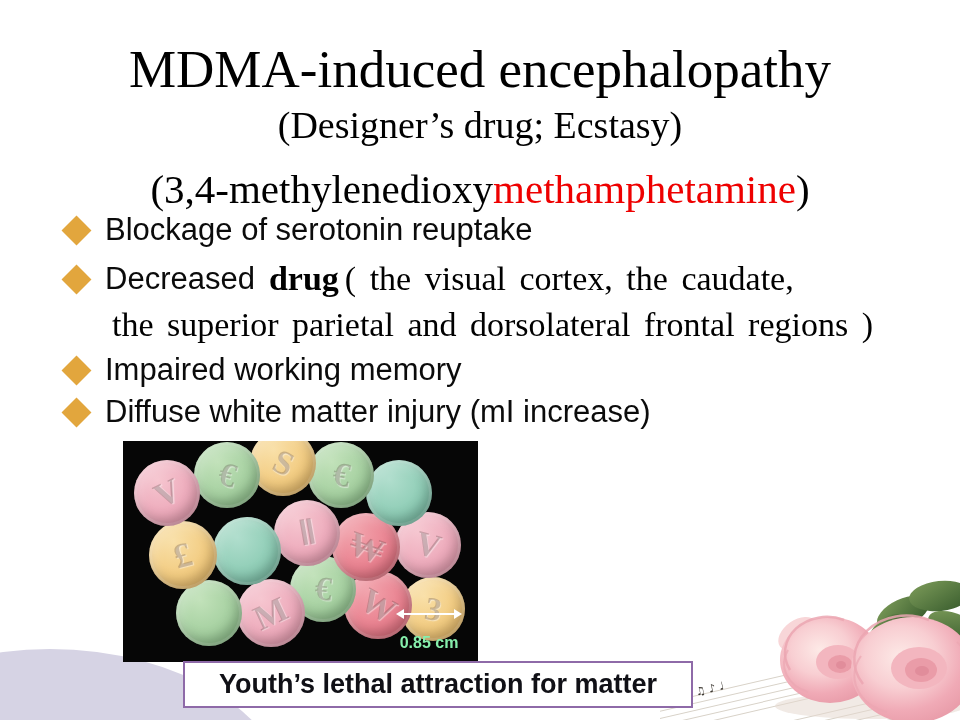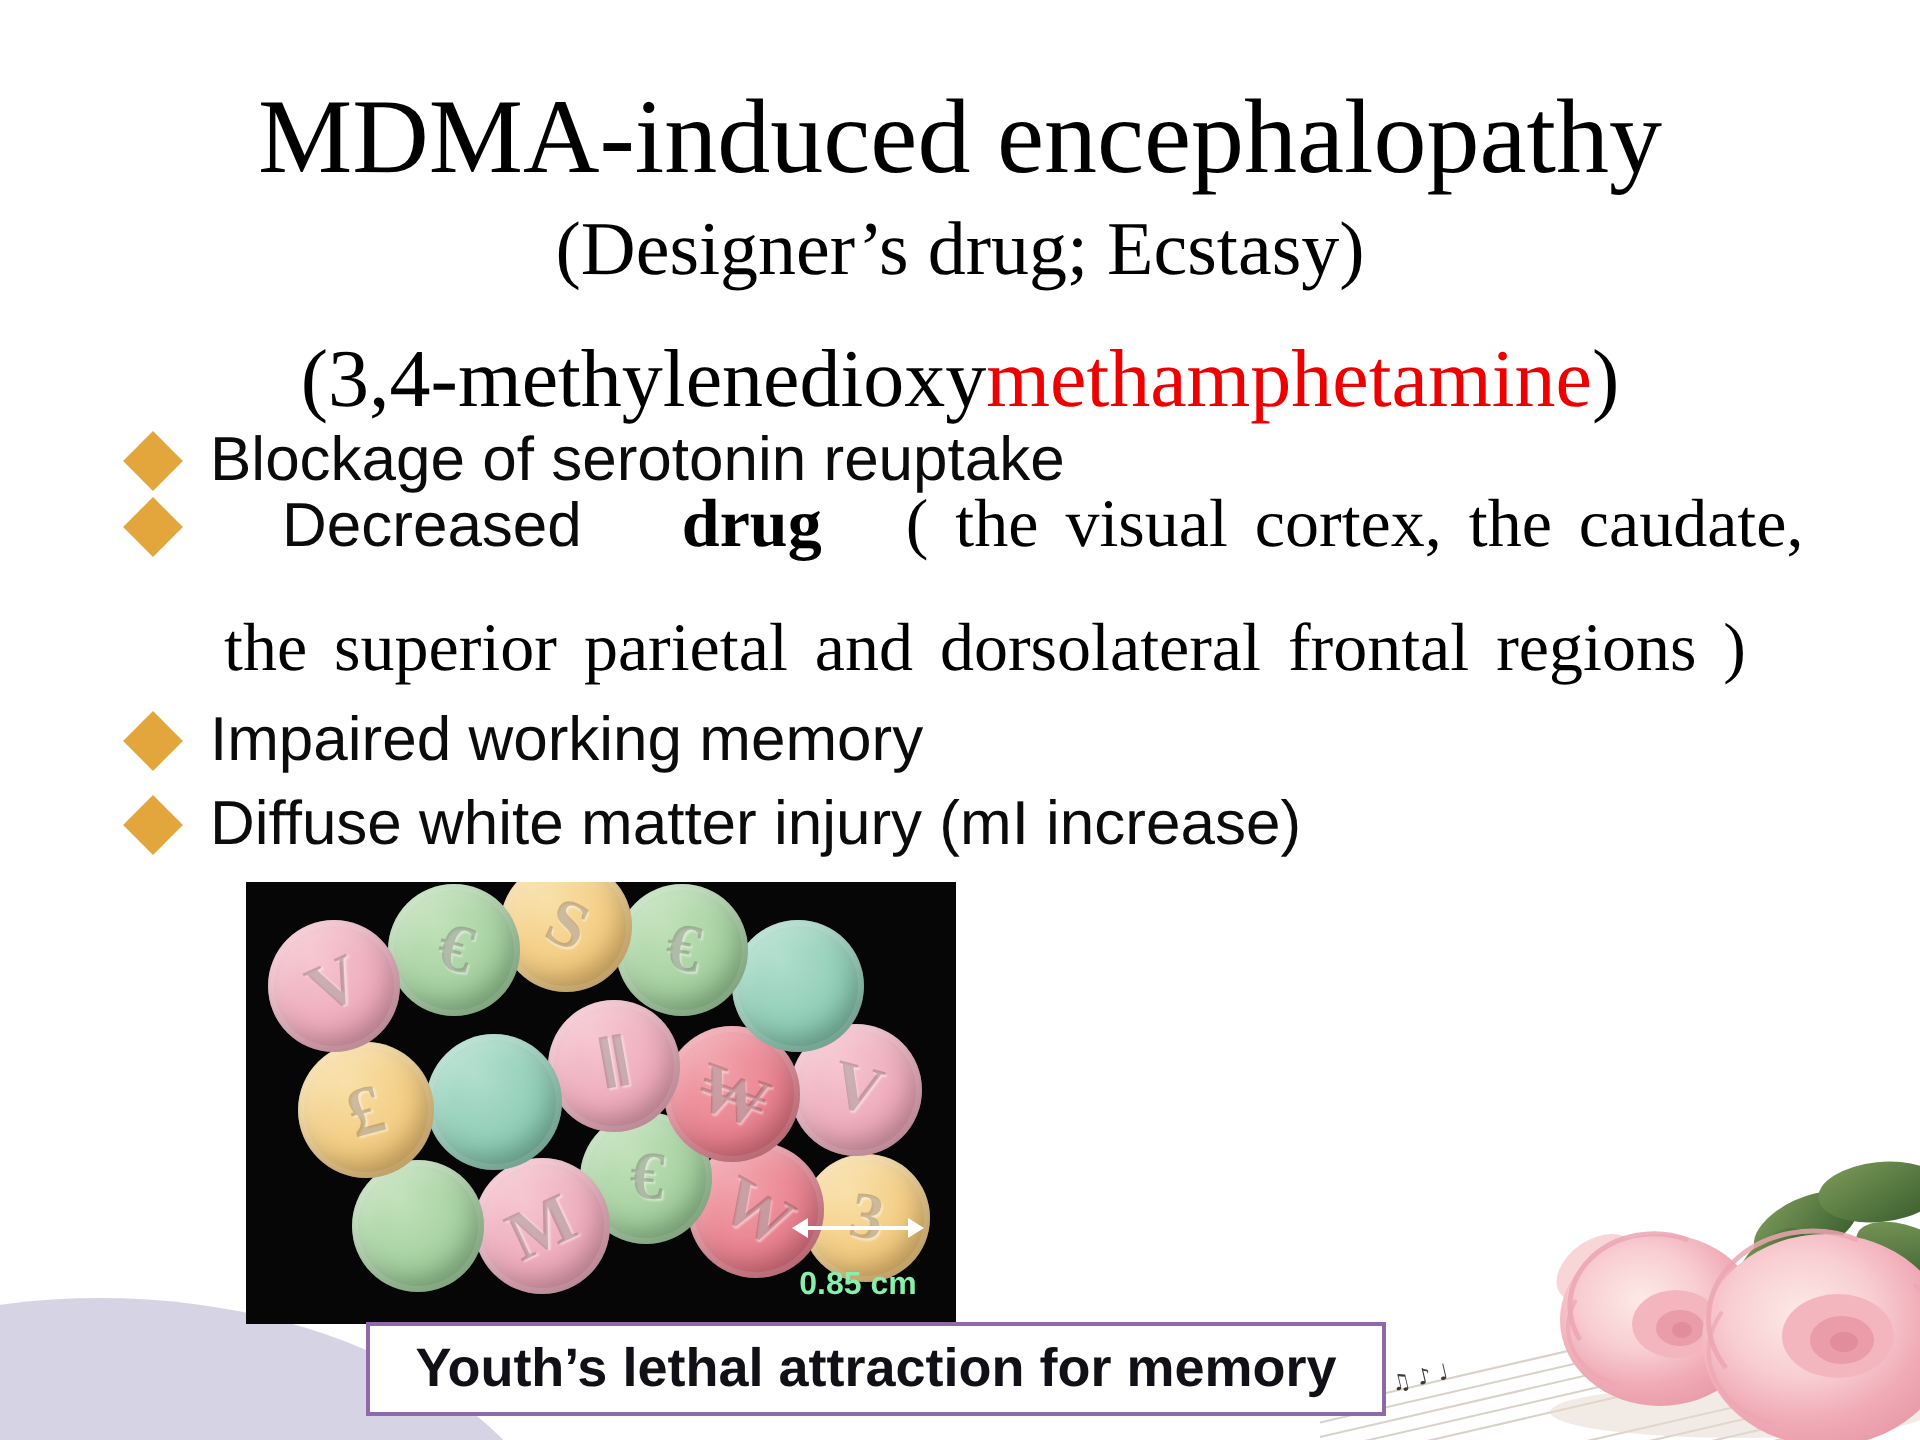--- a/index.html
+++ b/index.html
@@ -137,21 +137,21 @@
     <div class="t1">MDMA-induced encephalopathy</div>
     <div class="t2">(Designer’s drug; Ecstasy)</div>
     <div class="t3"><span>(3,4-methylenedioxy</span><span class="red">methamphetamine</span><span>)</span></div>
   </div>
 
   <div class="brow" style="top:212px;">
     <span class="diamond"></span>
     <span class="btext">Blockage of serotonin reuptake</span>
   </div>
 
-  <div class="brow" style="top:244px;gap:36px;">
+  <div class="brow" style="top:260px;">
     <span class="diamond"></span>
     <span class="btext">Decreased</span>
     <span class="term">drug</span>
     <span class="serif">( the visual cortex, the caudate,</span>
   </div>
 
   <div class="brow cont" style="top:306px;margin-left:28px;">
     <span class="serif">the superior parietal and dorsolateral frontal regions )</span>
   </div>
 
@@ -215,16 +215,16 @@
       <div class="arrow">
         <span class="ah-l"></span>
           <span class="shaft"></span>
           <span class="ah-r"></span>
       </div>
       <div class="scalelabel">0.85 cm</div>
     </div>
   </div>
 
   <div class="caption">
-    <span>Youth’s lethal attraction for memory</span>
+    <span>Youth’s lethal attraction for matter</span>
   </div>
 
 </div>
 
 </body></html>

